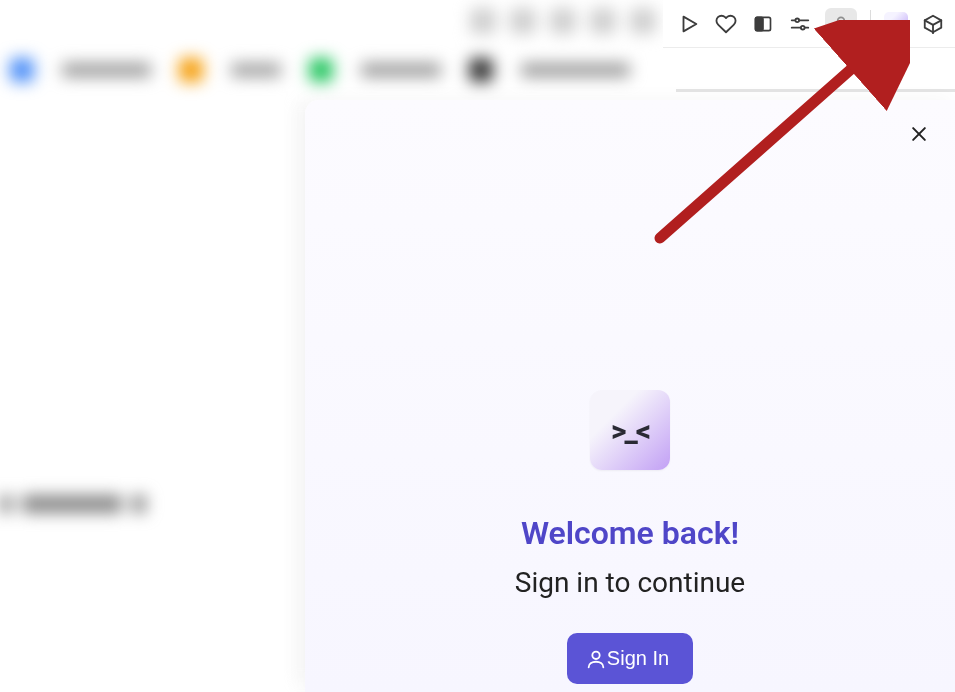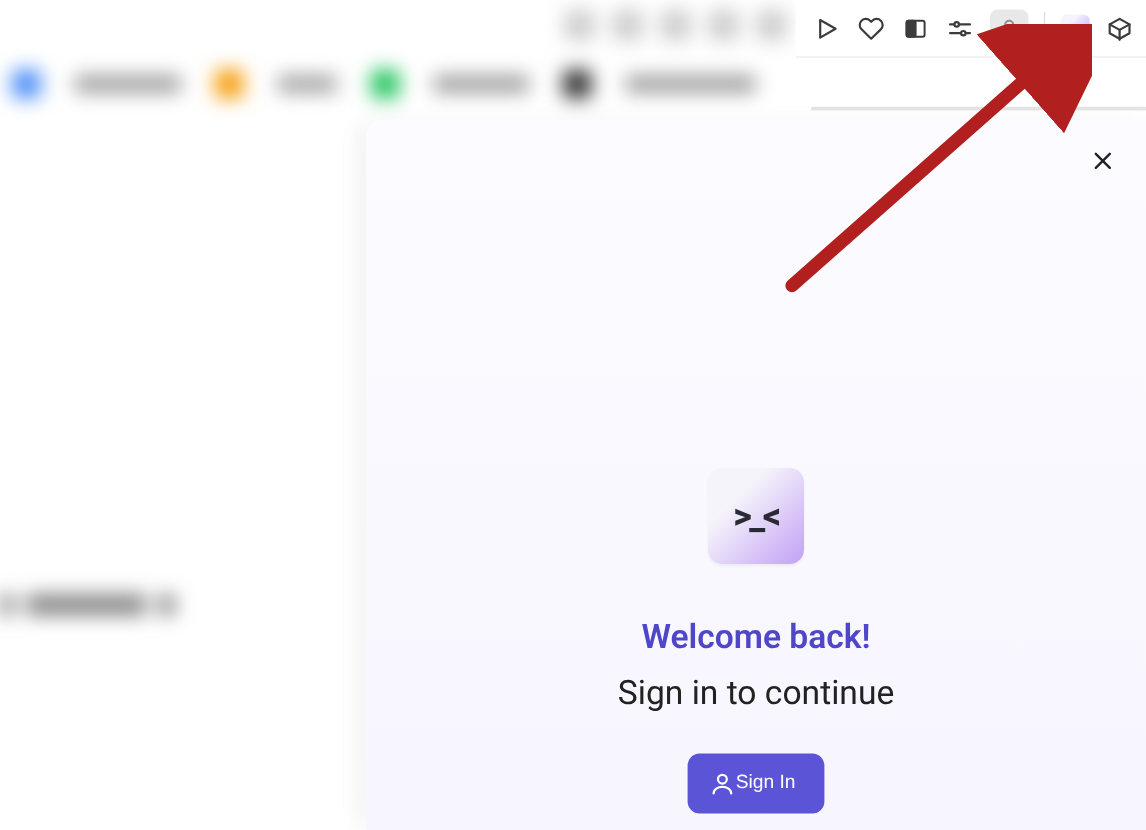--- a/index.html
+++ b/index.html
@@ -99,37 +99,37 @@
     width:80px; height:80px;
     border-radius:12px;
     background:linear-gradient(135deg,#f6f4fb 30%,#b388f3 120%);
     display:flex; align-items:center; justify-content:center;
     font-size:30px; font-weight:800; color:#2a2a34;
     letter-spacing:-2px;
     box-shadow:0 1px 2px rgba(0,0,0,0.05);
   }
   .welcome {
     margin-top:44px;
-    font-size:28px;
+    font-size:32px;
     font-weight:600;
     color:#4f46c8;
   }
   .subtitle {
     margin-top:14px;
     font-size:28px;
     color:#222;
   }
   .signin-btn {
     margin-top:34px;
     background:#5b54d6;
     color:#fff;
     border:none;
     border-radius:10px;
     padding:14px 24px 14px 18px;
-    font-size:16px;
+    font-size:20px;
     font-weight:500;
     display:flex; align-items:center; 
     cursor:pointer;
   }
   .signin-btn svg { display:block; }
 
   
   .arrow-svg { position:absolute; left:640px; top:20px; pointer-events:none; }
 </style>
 </head>

